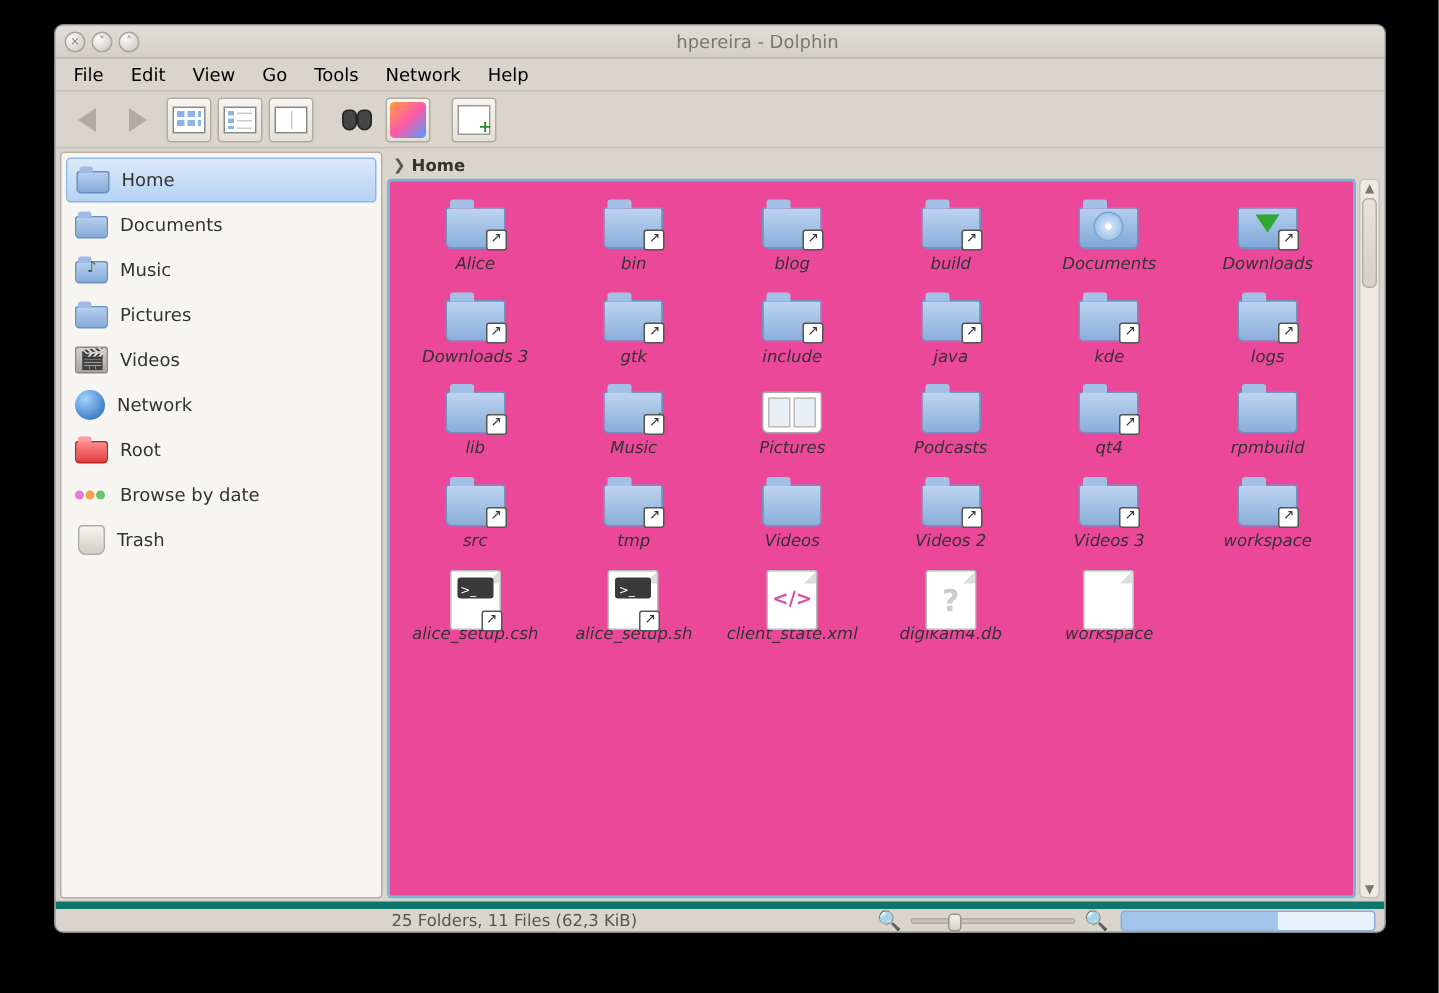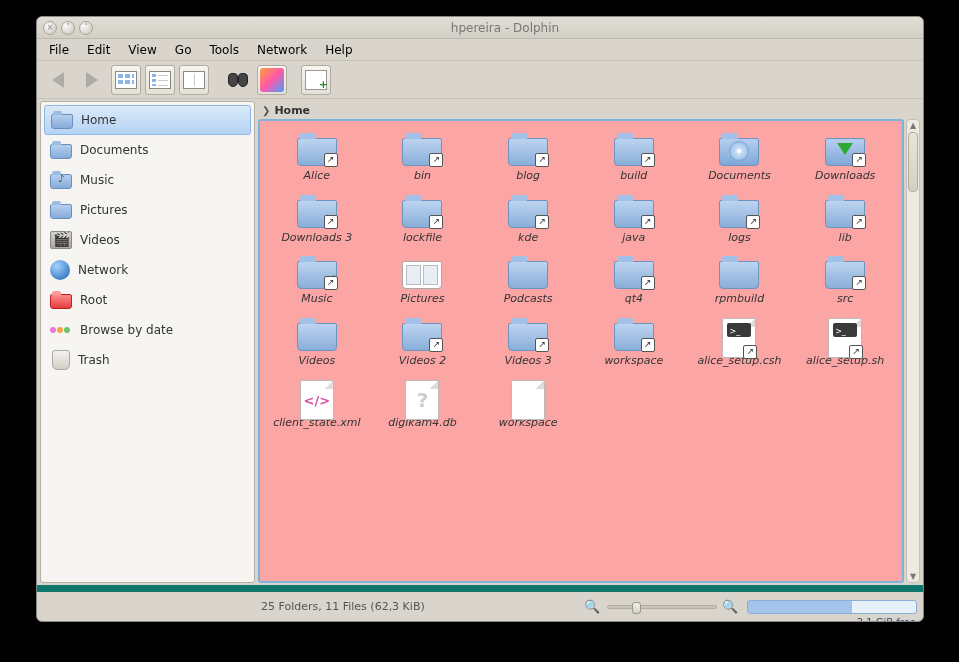--- a/index.html
+++ b/index.html
@@ -173,21 +173,21 @@
   padding: 0 4px;
   font-size: 11px;
   gap: 4px;
 }
 .breadcrumb .chev { color:#555; font-size:10px; }
 .breadcrumb .crumb { font-weight: bold; }
 
 .file-view-wrap { flex:1; display:flex; overflow:hidden; }
 .file-view {
   flex:1;
-  background: #fca5a5;
+  background: #ec4899;
   border: 2px solid #7db3d9;
   border-radius: 3px;
   padding: 10px 6px;
   overflow-y: auto;
 }
 .grid {
   display: grid;
   grid-template-columns: repeat(6, 1fr);
   gap: 8px 4px;
 }
@@ -271,26 +271,26 @@
   position:absolute; left:1px; right:1px; top:12px; height:60px;
   background: linear-gradient(#e8e4da,#d4d0c6);
   border:1px solid #b0aca2;
   border-radius:4px;
 }
 .vscroll .arr { position:absolute; left:3px; font-size:8px; color:#777; }
 .vscroll .arr.up { top:1px; }
 .vscroll .arr.dn { bottom:1px; }
 
 .statusbar {
-  height: 36px;
+  height: 20px;
   display:flex;
   align-items:center;
   padding: 0 6px;
   gap: 8px;
-  border-top: 7px solid #0f766e;
+  border-top: 5px solid #0f766e;
   flex-shrink: 0;
   font-size: 11px;
   color: #555;
 }
 .statusbar .info { flex:1; padding-left: 218px; }
 .zoom { display:flex; align-items:center; gap:6px; }
 .zoom .mag { color:#3a7abf; font-size:13px; cursor:pointer; }
 .zoom-track { width:110px; height:4px; background:#c9c5bb; border-radius:3px; border:1px solid #afa; border-color:#b0aca2; position:relative; }
 .zoom-handle { position:absolute; left:24px; top:-4px; width:9px; height:12px; background:linear-gradient(#f3f0e9,#d6d2c8); border:1px solid #9a968c; border-radius:3px; }
 .freespace {
@@ -463,33 +463,39 @@
               <div class="item">
                 <div class="item-icon">
                   <div class="fldr link"></div>
                 </div>
                 <div class="item-label italic">Downloads 3</div>
               </div>
               <div class="item">
                 <div class="item-icon">
                   <div class="fldr link"></div>
                 </div>
-                <div class="item-label">lockfile</div>
+                <div class="item-label">gtk</div>
+              </div>
+              <div class="item">
+                <div class="item-icon">
+                  <div class="fldr link"></div>
+                </div>
+                <div class="item-label">include</div>
+              </div>
+              <div class="item">
+                <div class="item-icon">
+                  <div class="fldr link"></div>
+                </div>
+                <div class="item-label">java</div>
               </div>
               <div class="item">
                 <div class="item-icon">
                   <div class="fldr link"></div>
                 </div>
                 <div class="item-label">kde</div>
-              </div>
-              <div class="item">
-                <div class="item-icon">
-                  <div class="fldr link"></div>
-                </div>
-                <div class="item-label">java</div>
               </div>
               <div class="item">
                 <div class="item-icon">
                   <div class="fldr link"></div>
                 </div>
                 <div class="item-label">logs</div>
               </div>
               <div class="item">
                 <div class="item-icon">
                   <div class="fldr link"></div>
@@ -531,20 +537,26 @@
                 <div class="item-icon">
                   <div class="fldr"></div>
                 </div>
                 <div class="item-label">rpmbuild</div>
               </div>
               <div class="item">
                 <div class="item-icon">
                   <div class="fldr link"></div>
                 </div>
                 <div class="item-label">src</div>
+              </div>
+              <div class="item">
+                <div class="item-icon">
+                  <div class="fldr link"></div>
+                </div>
+                <div class="item-label">tmp</div>
               </div>
               <div class="item">
                 <div class="item-icon">
                   <div class="fldr"></div>
                 </div>
                 <div class="item-label">Videos</div>
               </div>
               <div class="item">
                 <div class="item-icon">
                   <div class="fldr link"></div>

